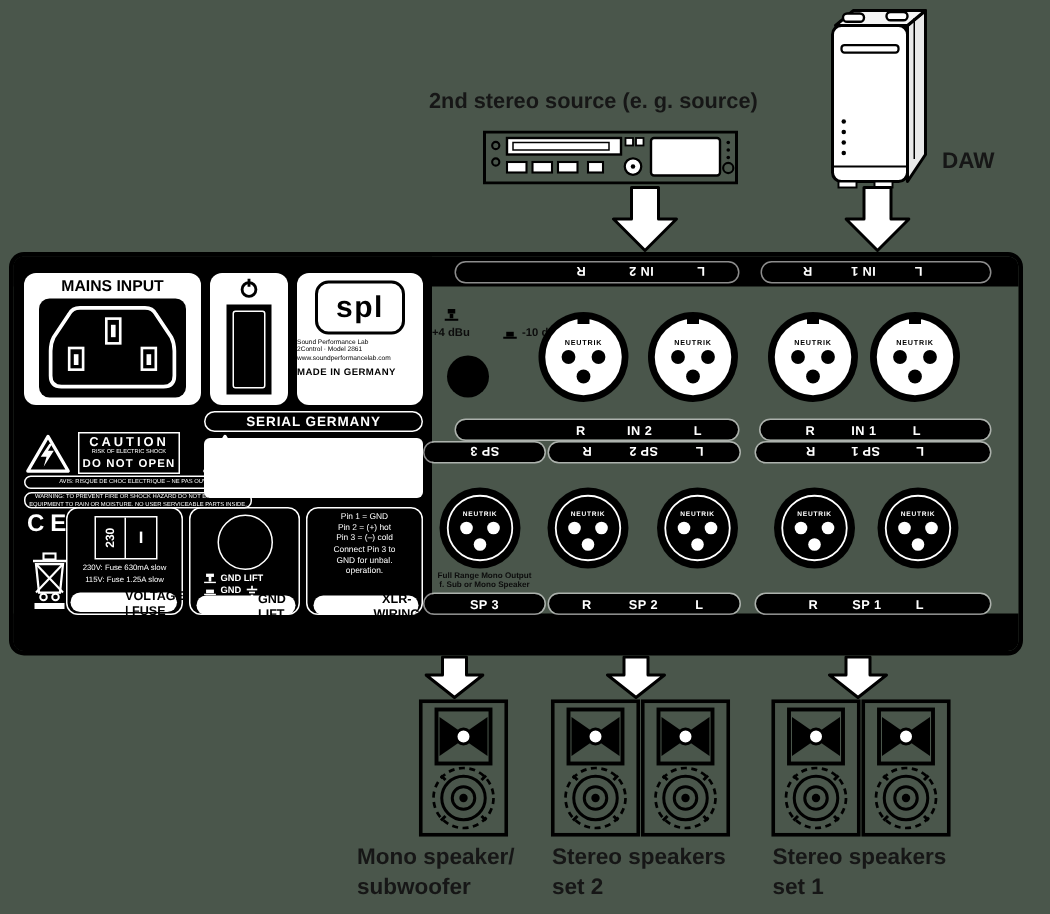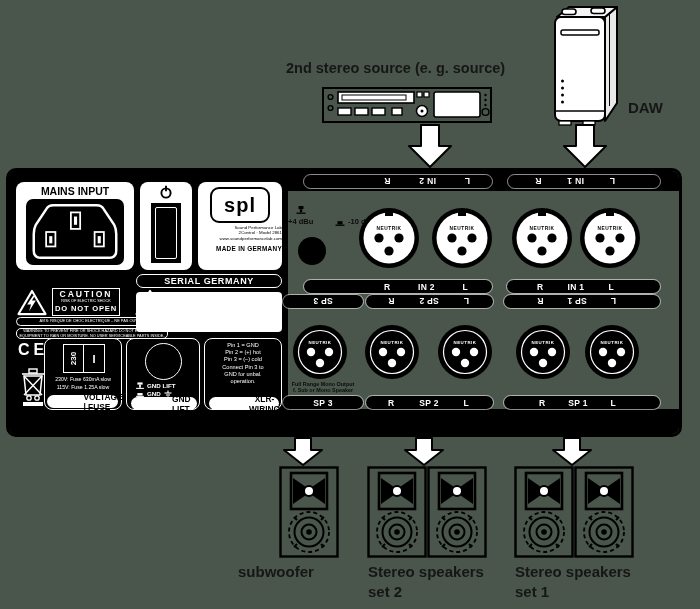--- a/index.html
+++ b/index.html
@@ -105,21 +105,21 @@
     <div class="wboxed" style="left:131px;top:11px;width:52px;height:88px;">
       <svg style="position:absolute;left:19px;top:3px;" width="14" height="14" viewBox="0 0 14 14">
         <circle cx="7" cy="8" r="4.6" fill="none" stroke="#000" stroke-width="1.9"></circle>
         <line x1="7" y1="0.8" x2="7" y2="6.2" stroke="#000" stroke-width="1.9"></line>
       </svg>
       <div class="rocker" style="left:11px;top:21px;width:30px;height:60px;">
           <i></i>
         </div>
     </div>
 
-    <div class="wboxed" style="left:189px;top:11px;width:84px;height:88px;text-align:right;color:#000;">
+    <div class="wboxed" style="left:189px;top:11px;width:84px;height:88px;text-align:left;color:#000;">
       <div style="margin:5px auto 2px;width:56px;height:32px;border:2.5px solid #000;border-radius:9px;
                   display:flex;align-items:center;justify-content:center;
                   font:800 20px 'Liberation Sans',sans-serif;letter-spacing:1px;">spl</div>
       <div style="font-size:4.4px;line-height:5.4px;">Sound Performance Lab</div>
       <div style="font-size:4.4px;line-height:5.4px;">2Control · Model 2861</div>
       <div style="font-size:4.4px;line-height:5.4px;">www.soundperformancelab.com</div>
       <div style="font:700 6.4px 'Liberation Sans',sans-serif;margin-top:4px;letter-spacing:.3px;">MADE IN GERMANY</div>
     </div>
 
     <div style="position:absolute;left:127px;top:103px;width:146px;height:14px;background:#000;border:1.5px solid #fff;
@@ -445,20 +445,21 @@
     <circle cx="30" cy="66" r="14.5" fill="none" stroke="#000" stroke-width="2"></circle>
     <circle cx="30" cy="66" r="7.5" fill="none" stroke="#000" stroke-width="2"></circle>
     <circle cx="30" cy="66" r="2.8" fill="#000"></circle>
     <line x1="15" y1="51" x2="18" y2="54" stroke="#000" stroke-width="2"></line>
       <line x1="45" y1="51" x2="42" y2="54" stroke="#000" stroke-width="2"></line>
     <line x1="15" y1="81" x2="18" y2="78" stroke="#000" stroke-width="2"></line>
       <line x1="45" y1="81" x2="42" y2="78" stroke="#000" stroke-width="2"></line>
   </svg>
 
   <div class="spk-label" style="left:238px;top:562px;">
+    <div>Mono speaker/</div>
     <div>subwoofer</div>
   </div>
   <div class="spk-label" style="left:368px;top:562px;">
     <div>Stereo speakers</div>
     <div>set 2</div>
   </div>
   <div class="spk-label" style="left:515px;top:562px;">
     <div>Stereo speakers</div>
     <div>set 1</div>
   </div>

